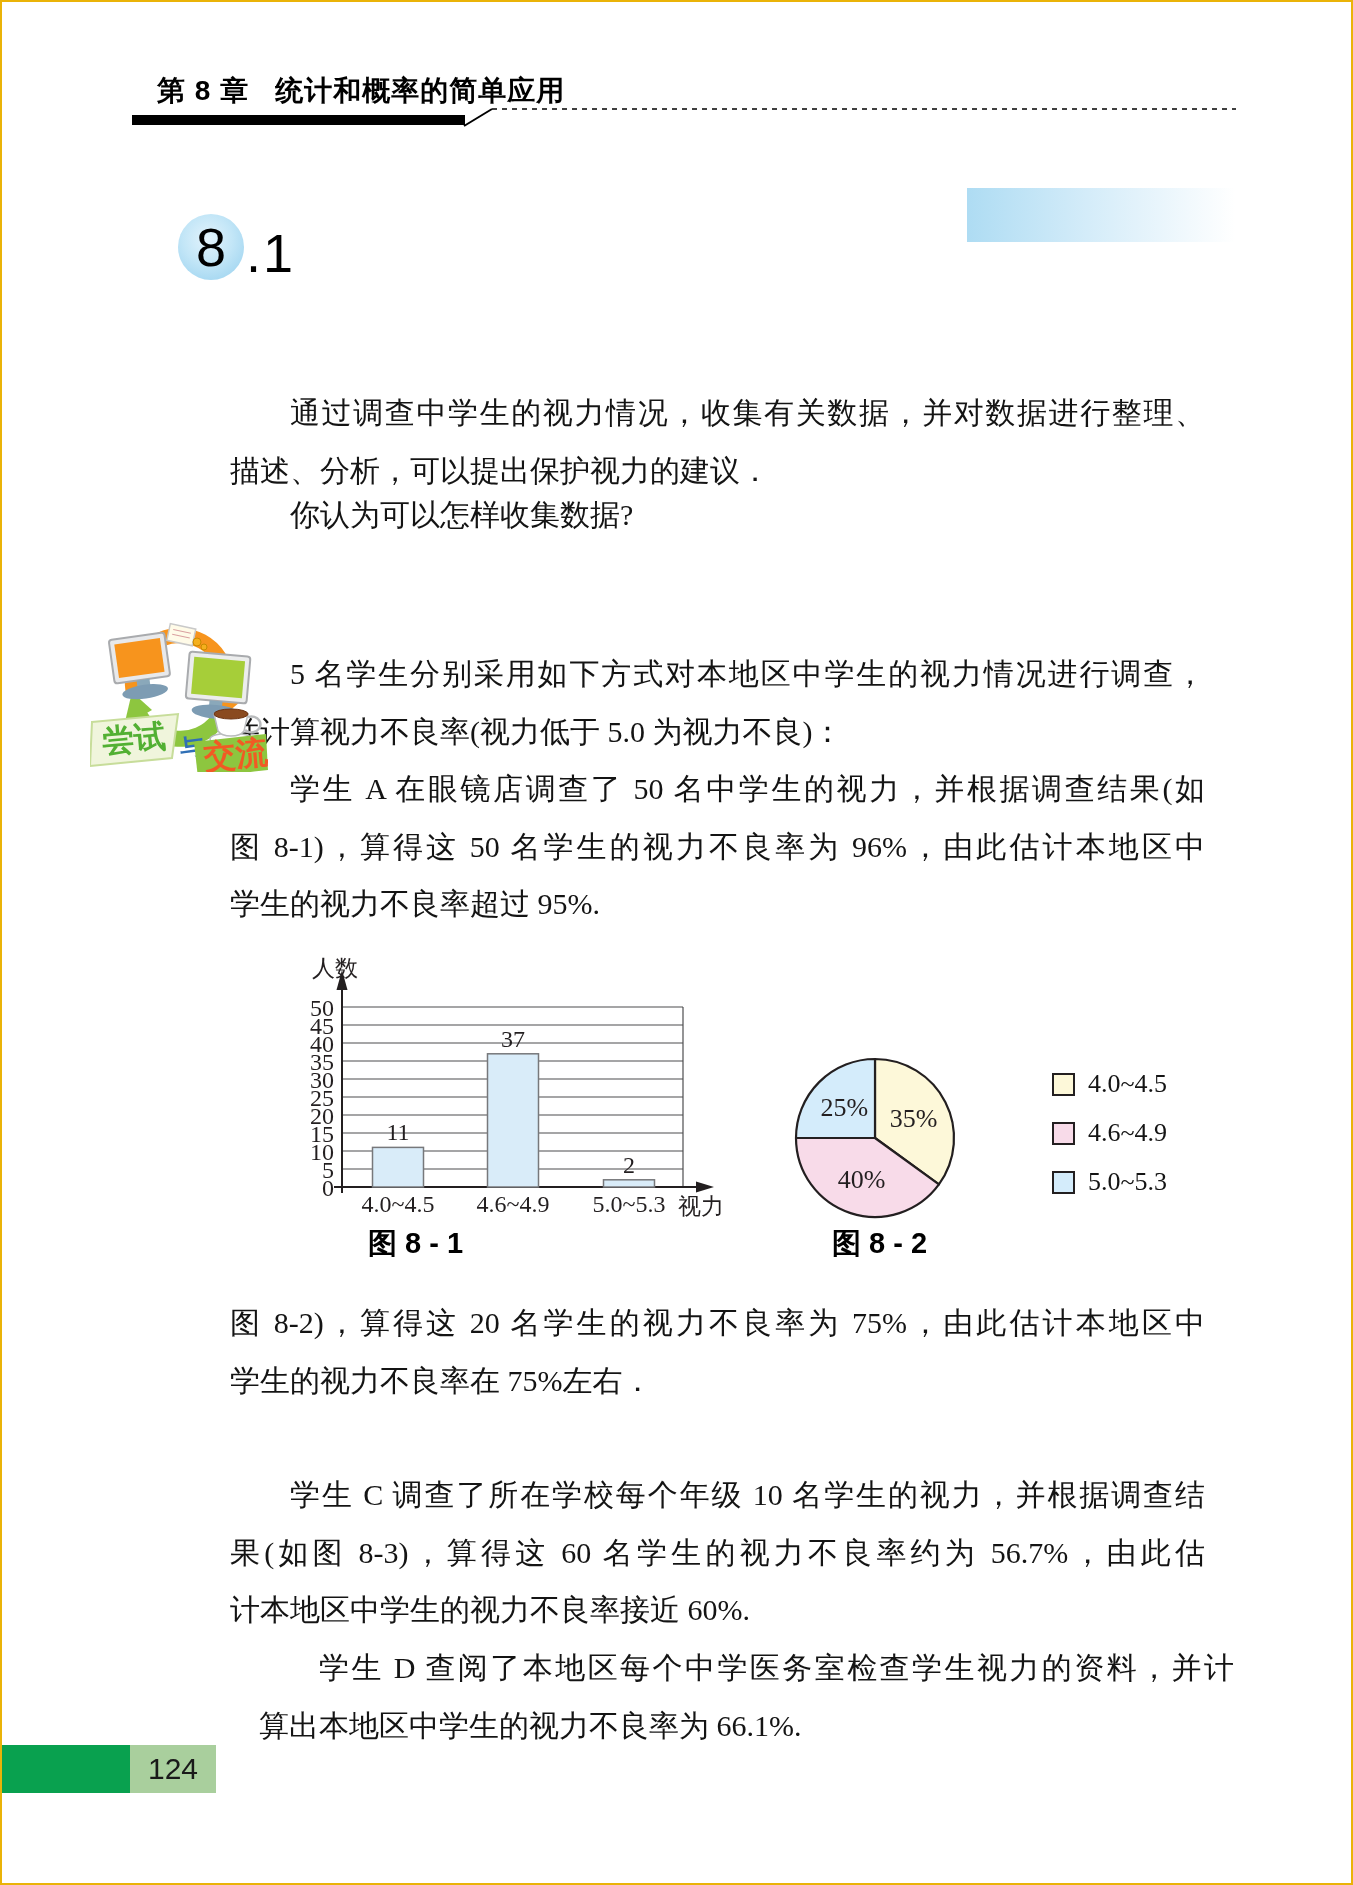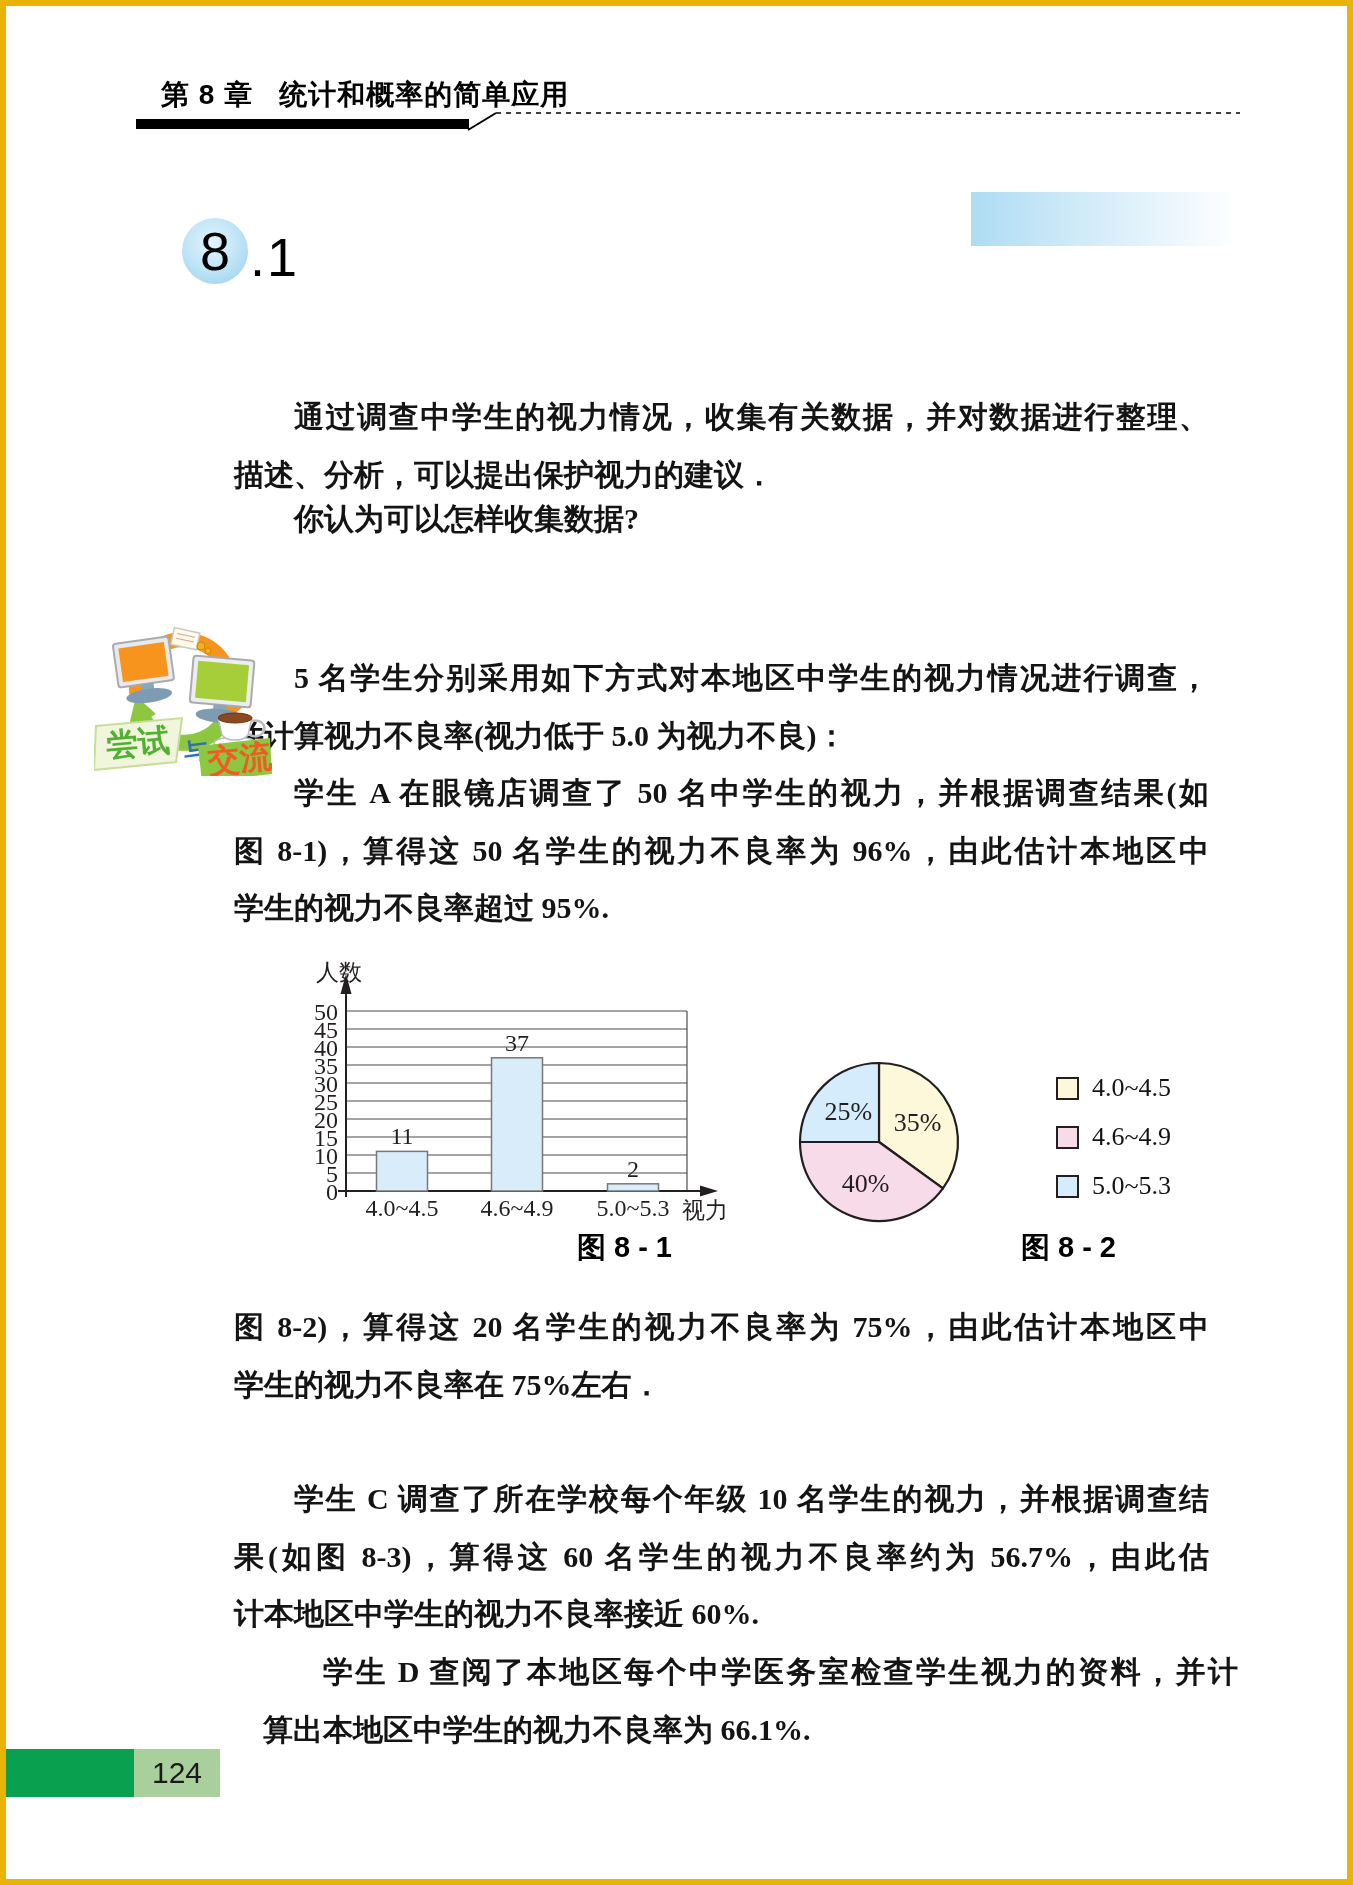--- a/index.html
+++ b/index.html
@@ -1,19 +1,19 @@
 <!DOCTYPE html>
 <html lang="zh"><head>
 <meta charset="utf-8">
 <style>
   html,body { margin:0; padding:0; background:#ffffff; }
   #page {
     position:relative; width:1353px; height:1885px;
     background:#ffffff; overflow:hidden;
-    border:6px solid #eab308; box-sizing:border-box;
+    border:2px solid #eab308; box-sizing:border-box;
     font-family:"Liberation Serif","DejaVu Serif",serif; color:#111;
   }
 
   
   #chapter-header { position:absolute; left:155px; top:70px; font-size:28px; font-weight:bold;
     font-family:"Liberation Sans","DejaVu Sans",sans-serif; color:#000; letter-spacing:1px; white-space:nowrap; }
   #chapter-header .gap { display:inline-block; width:26px; }
   #header-bar { position:absolute; left:130px; top:113px; width:333px; height:10px; background:#000; }
   #header-line-svg { position:absolute; left:458px; top:96px; }
 
@@ -23,42 +23,42 @@
     background:radial-gradient(circle at 45% 38%, #e3f3fc 0%, #c3e6f7 45%, #94cfee 100%);
     display:flex; align-items:center; justify-content:center; }
   #section-circle span { font-family:"Liberation Sans","DejaVu Sans",sans-serif; font-size:54px; color:#000; line-height:1; }
   #section-suffix { font-family:"Liberation Sans","DejaVu Sans",sans-serif; font-size:54px; color:#000; margin-left:2px;
     line-height:1; position:relative; top:6px; letter-spacing:2px; }
   #section-gradient { position:absolute; left:965px; top:186px; width:268px; height:54px;
     background:linear-gradient(to right,#aedcf3 0%,#d4ecf9 45%,#ffffff 100%); }
 
   
   .para { position:absolute; left:228px; width:975px; font-size:30px; color:#141414; }
-  .tline { height:57.5px; line-height:57.5px; text-align:justify; text-align-last:justify; white-space:nowrap;font-weight:bold; }
+  .tline { height:57.5px; line-height:57.5px; text-align:justify; text-align-last:justify; white-space:nowrap; }
   .tline.first { text-indent:60px; }
   .tline.last  { text-align-last:left; }
   #para-intro     { top:382px; }
   #para-question  { top:484px; }
   #para-activity  { top:643px; }
   #para-student-a { top:758px; }
   #para-student-b { top:1292px; }
   #para-student-c { top:1464px; }
   #para-student-d { top:1637px;margin-left:29px; }
 
   
   #activity-icon { position:absolute; left:88px; top:598px; }
 
   
   #bar-chart { position:absolute; left:248px; top:948px; }
   #pie-chart { position:absolute; left:743px; top:1002px; }
   .tick      { font-family:"Liberation Serif","DejaVu Serif",serif; font-size:24px; fill:#231f20; }
   .axis-cjk  { font-family:"Liberation Sans","DejaVu Sans",sans-serif; font-size:23px; fill:#231f20; }
   .pie-label { font-family:"Liberation Serif","DejaVu Serif",serif; font-size:26px; fill:#231f20; }
   .fig-caption { position:absolute; top:1222px; height:36px; font-size:29px; font-weight:bold;
-    font-family:"Liberation Sans","DejaVu Sans",sans-serif; color:#000; text-align:right; }
+    font-family:"Liberation Sans","DejaVu Sans",sans-serif; color:#000; text-align:left; }
   #caption-fig1 { left:366px; width:300px; }
   #caption-fig2 { left:830px; width:280px; }
   #pie-legend { position:absolute; left:1050px; top:1070px; }
   .legend-row { display:flex; align-items:center; height:24px; margin-bottom:25px; }
   .legend-swatch { width:23px; height:23px; border:2px solid #231f20; box-sizing:border-box; margin-right:13px; }
   .legend-label { font-size:26px; color:#141414; line-height:24px; }
 
   
   #footer-bar  { position:absolute; left:0; top:1743px; width:128px; height:48px; background:#09a14f; }
   #footer-page { position:absolute; left:128px; top:1743px; width:86px; height:48px; background:#a9cf9d;

